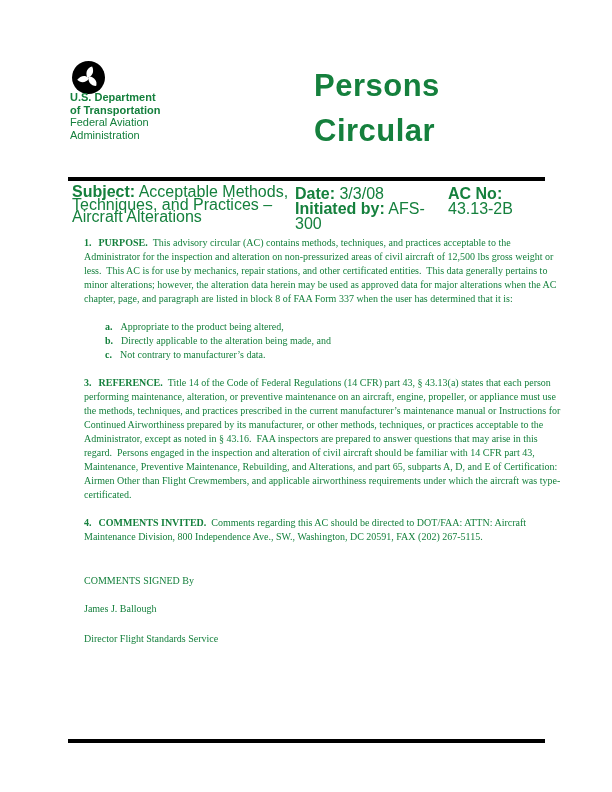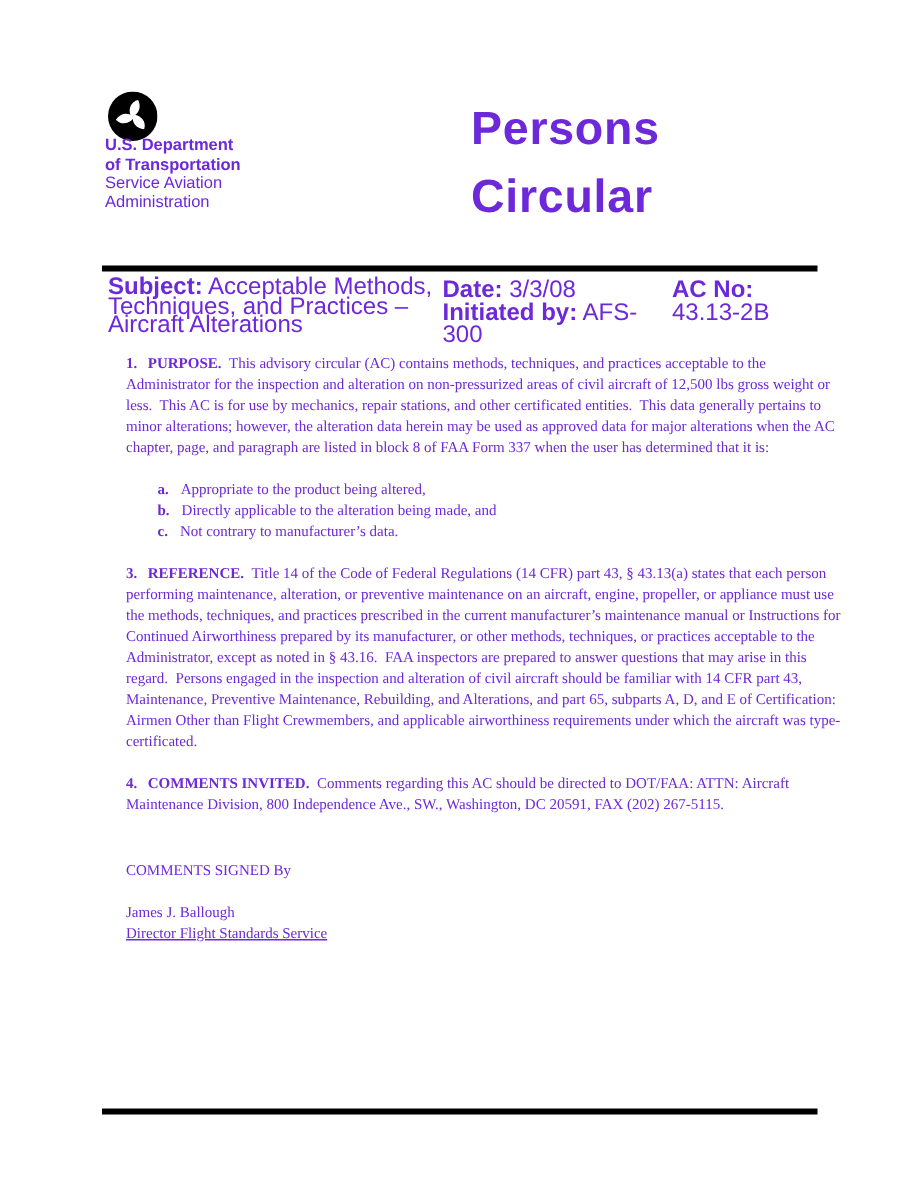--- a/index.html
+++ b/index.html
@@ -5,21 +5,21 @@
   * { margin: 0; padding: 0; box-sizing: border-box; }
   html, body { background: #888; }
   .page {
     position: relative;
     width: 612px;
     height: 792px;
     margin: 0 auto;
     background: #ffffff;
     overflow: hidden;
     font-family: "Liberation Serif", serif;
-    color: #6d28d9;
+    color: #15803d;
   }
 
   
   .logo {
     position: absolute;
     left: 72px; top: 61px;
     width: 33px; height: 33px;
   }
   .dept-block {
     position: absolute;
@@ -74,40 +74,40 @@
   .para { margin-top: 14px; white-space: pre-wrap; }
   .para:first-child { margin-top: 0; }
   .para .pnum { font-weight: bold; margin-right: 7px; }
   .para .phead { font-weight: bold; margin-right: 5px; }
   .sub-list { margin-top: 14px; }
   .sub-item { padding-left: 21px; }
   .sub-item:first-child { margin-top: 0; }
   .sub-item .marker { font-weight: bold; margin-right: 8px; }
   .sig-note { margin-top: 30px; }
   .sig-name { margin-top: 14px; }
-  .sig-title { margin-top: 0; text-decoration: underline; }
+  .sig-title { margin-top: 16px; }
 </style>
 </head>
 <body>
 
 <div class="page">
 
   <svg class="logo" viewBox="0 0 100 100" aria-hidden="true">
     <circle cx="50" cy="50" r="50" fill="#000"></circle>
     <g fill="#fff">
       <path d="M50 50 C 62 45 68 32 61 17 C 46 20 40 36 46 49 Z"></path>
       <path d="M50 50 C 62 45 68 32 61 17 C 46 20 40 36 46 49 Z" transform="rotate(120 50 50)"></path>
       <path d="M50 50 C 62 45 68 32 61 17 C 46 20 40 36 46 49 Z" transform="rotate(240 50 50)"></path>
     </g>
   </svg>
 
   <div class="dept-block">
     <div class="bold">U.S. Department</div>
     <div class="bold">of Transportation</div>
-    <div>Service Aviation</div>
+    <div>Federal Aviation</div>
     <div>Administration</div>
   </div>
 
   <div class="doc-title">
     <div>Persons</div>
     <div>Circular</div>
   </div>
 
   <div class="rule rule-top"></div>
 

